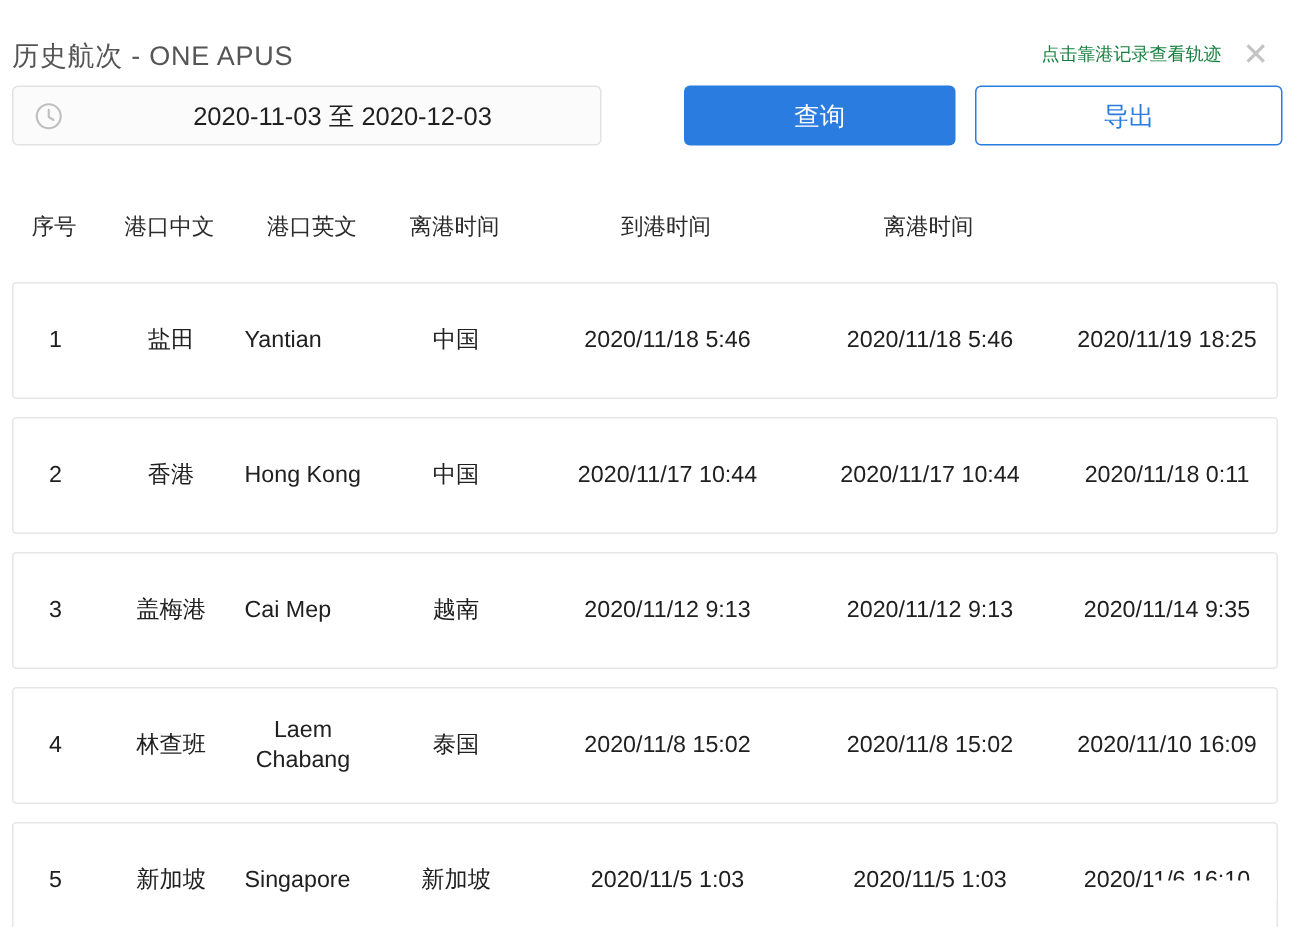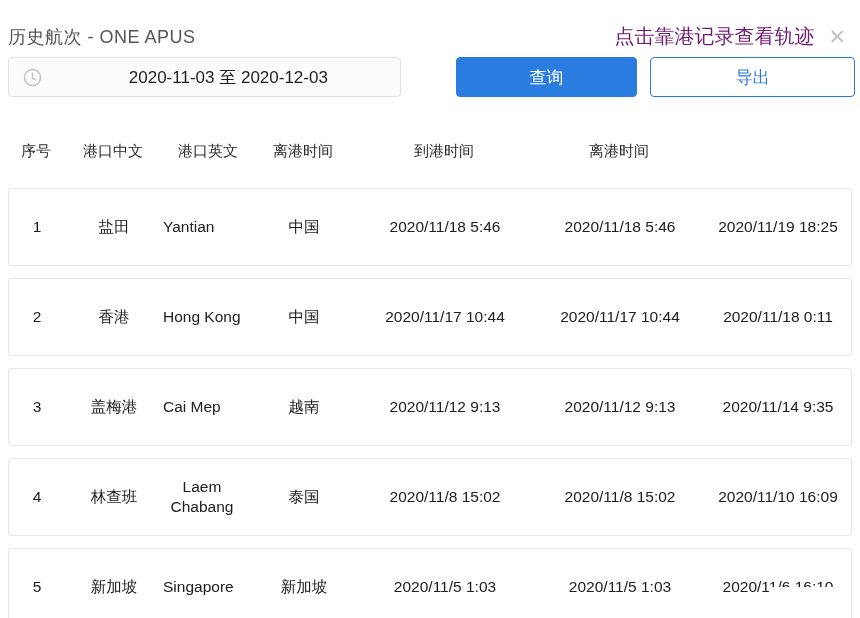--- a/index.html
+++ b/index.html
@@ -11,21 +11,21 @@
   }
   .app { width: 860px; height: 618px; overflow: hidden; }
 
   
   .titlebar {
     display: flex; align-items: center; justify-content: space-between;
     padding: 28px 12px 0 8px; height: 45px;
   }
   .page-title { font-size: 18px; color: #555; letter-spacing: .5px; }
   .titlebar-right { display: flex; align-items: center; gap: 12px; }
-  .hint-link { font-size: 20px; color: #701a75; cursor: pointer; }
+  .hint-link { font-size: 12px; color: #15803d; cursor: pointer; }
   .close-x { font-size: 21px; color: #c3c3c3; line-height: 1; cursor: pointer; padding: 0 2px; }
 
   
   .toolbar { display: flex; align-items: center; margin: 12px 5px 0 8px; }
   .date-range {
     position: relative; width: 422px; height: 40px;
     background: #fbfbfb; border: 1px solid #e2e2e2; border-radius: 4px;
     display: flex; align-items: center; justify-content: center;
     margin-right: 17px; cursor: pointer; padding-left: 48px;
   }

